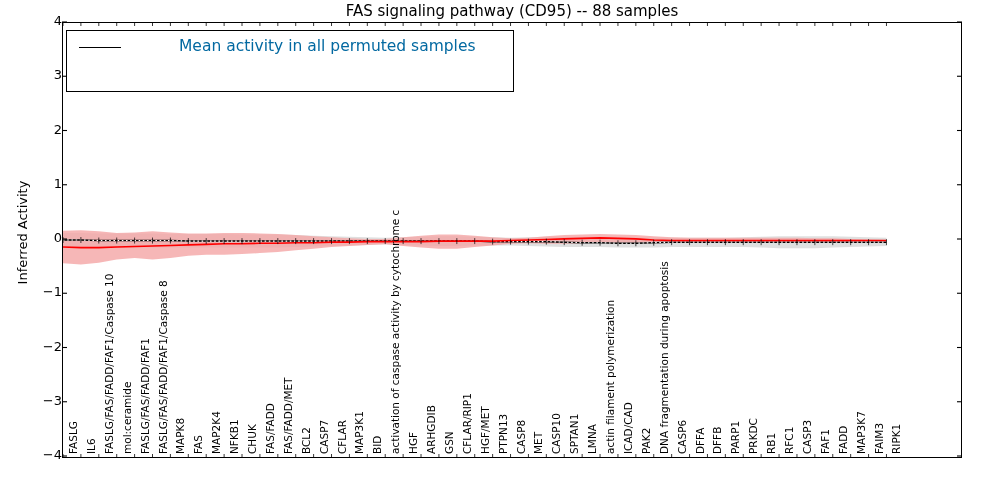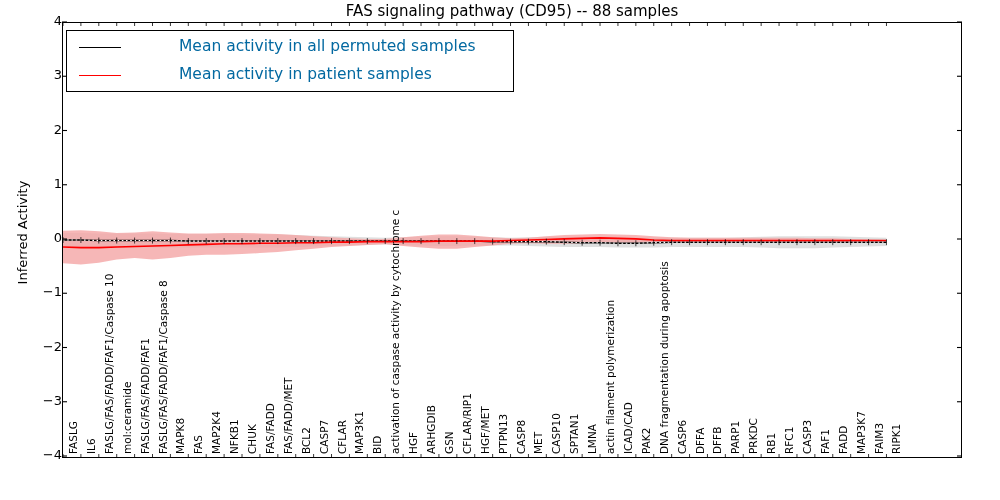--- a/index.html
+++ b/index.html
@@ -251,24 +251,20 @@
       <div class="xtick-label" style="left: 836.762px; top: 454px;">FADD</div>
       <div class="xtick-label" style="left: 854.663px; top: 454px;">MAP3K7</div>
       <div class="xtick-label" style="left: 872.565px; top: 454px;">FAIM3</div>
       <div class="xtick-label" style="left: 890.466px; top: 454px;">RIPK1</div>
     </div>
 
   <div id="legend-box">
     <div class="legend-row" style="top:3px">
       <div class="legend-swatch" style="border-top-color: rgb(0, 0, 0);"></div>
       <div class="legend-text">Mean activity in all permuted samples</div>
-    </div>
-    <div class="legend-row" style="top:31px">
-      <div class="legend-swatch" style="border-top-color: rgb(255, 0, 0);"></div>
-      <div class="legend-text">Mean activity in patient samples</div>
     </div>
   </div>
 
 <svg width="1000" height="500" style="position: absolute; left: 0px; top: 0px; pointer-events: none;">
       <line x1="62" y1="456" x2="67" y2="456" stroke="#000" stroke-width="1.1"></line>
       <line x1="962" y1="456" x2="957" y2="456" stroke="#000" stroke-width="1.1"></line>
       <line x1="62" y1="401.75" x2="67" y2="401.75" stroke="#000" stroke-width="1.1"></line>
       <line x1="962" y1="401.75" x2="957" y2="401.75" stroke="#000" stroke-width="1.1"></line>
       <line x1="62" y1="347.5" x2="67" y2="347.5" stroke="#000" stroke-width="1.1"></line>
       <line x1="962" y1="347.5" x2="957" y2="347.5" stroke="#000" stroke-width="1.1"></line>

